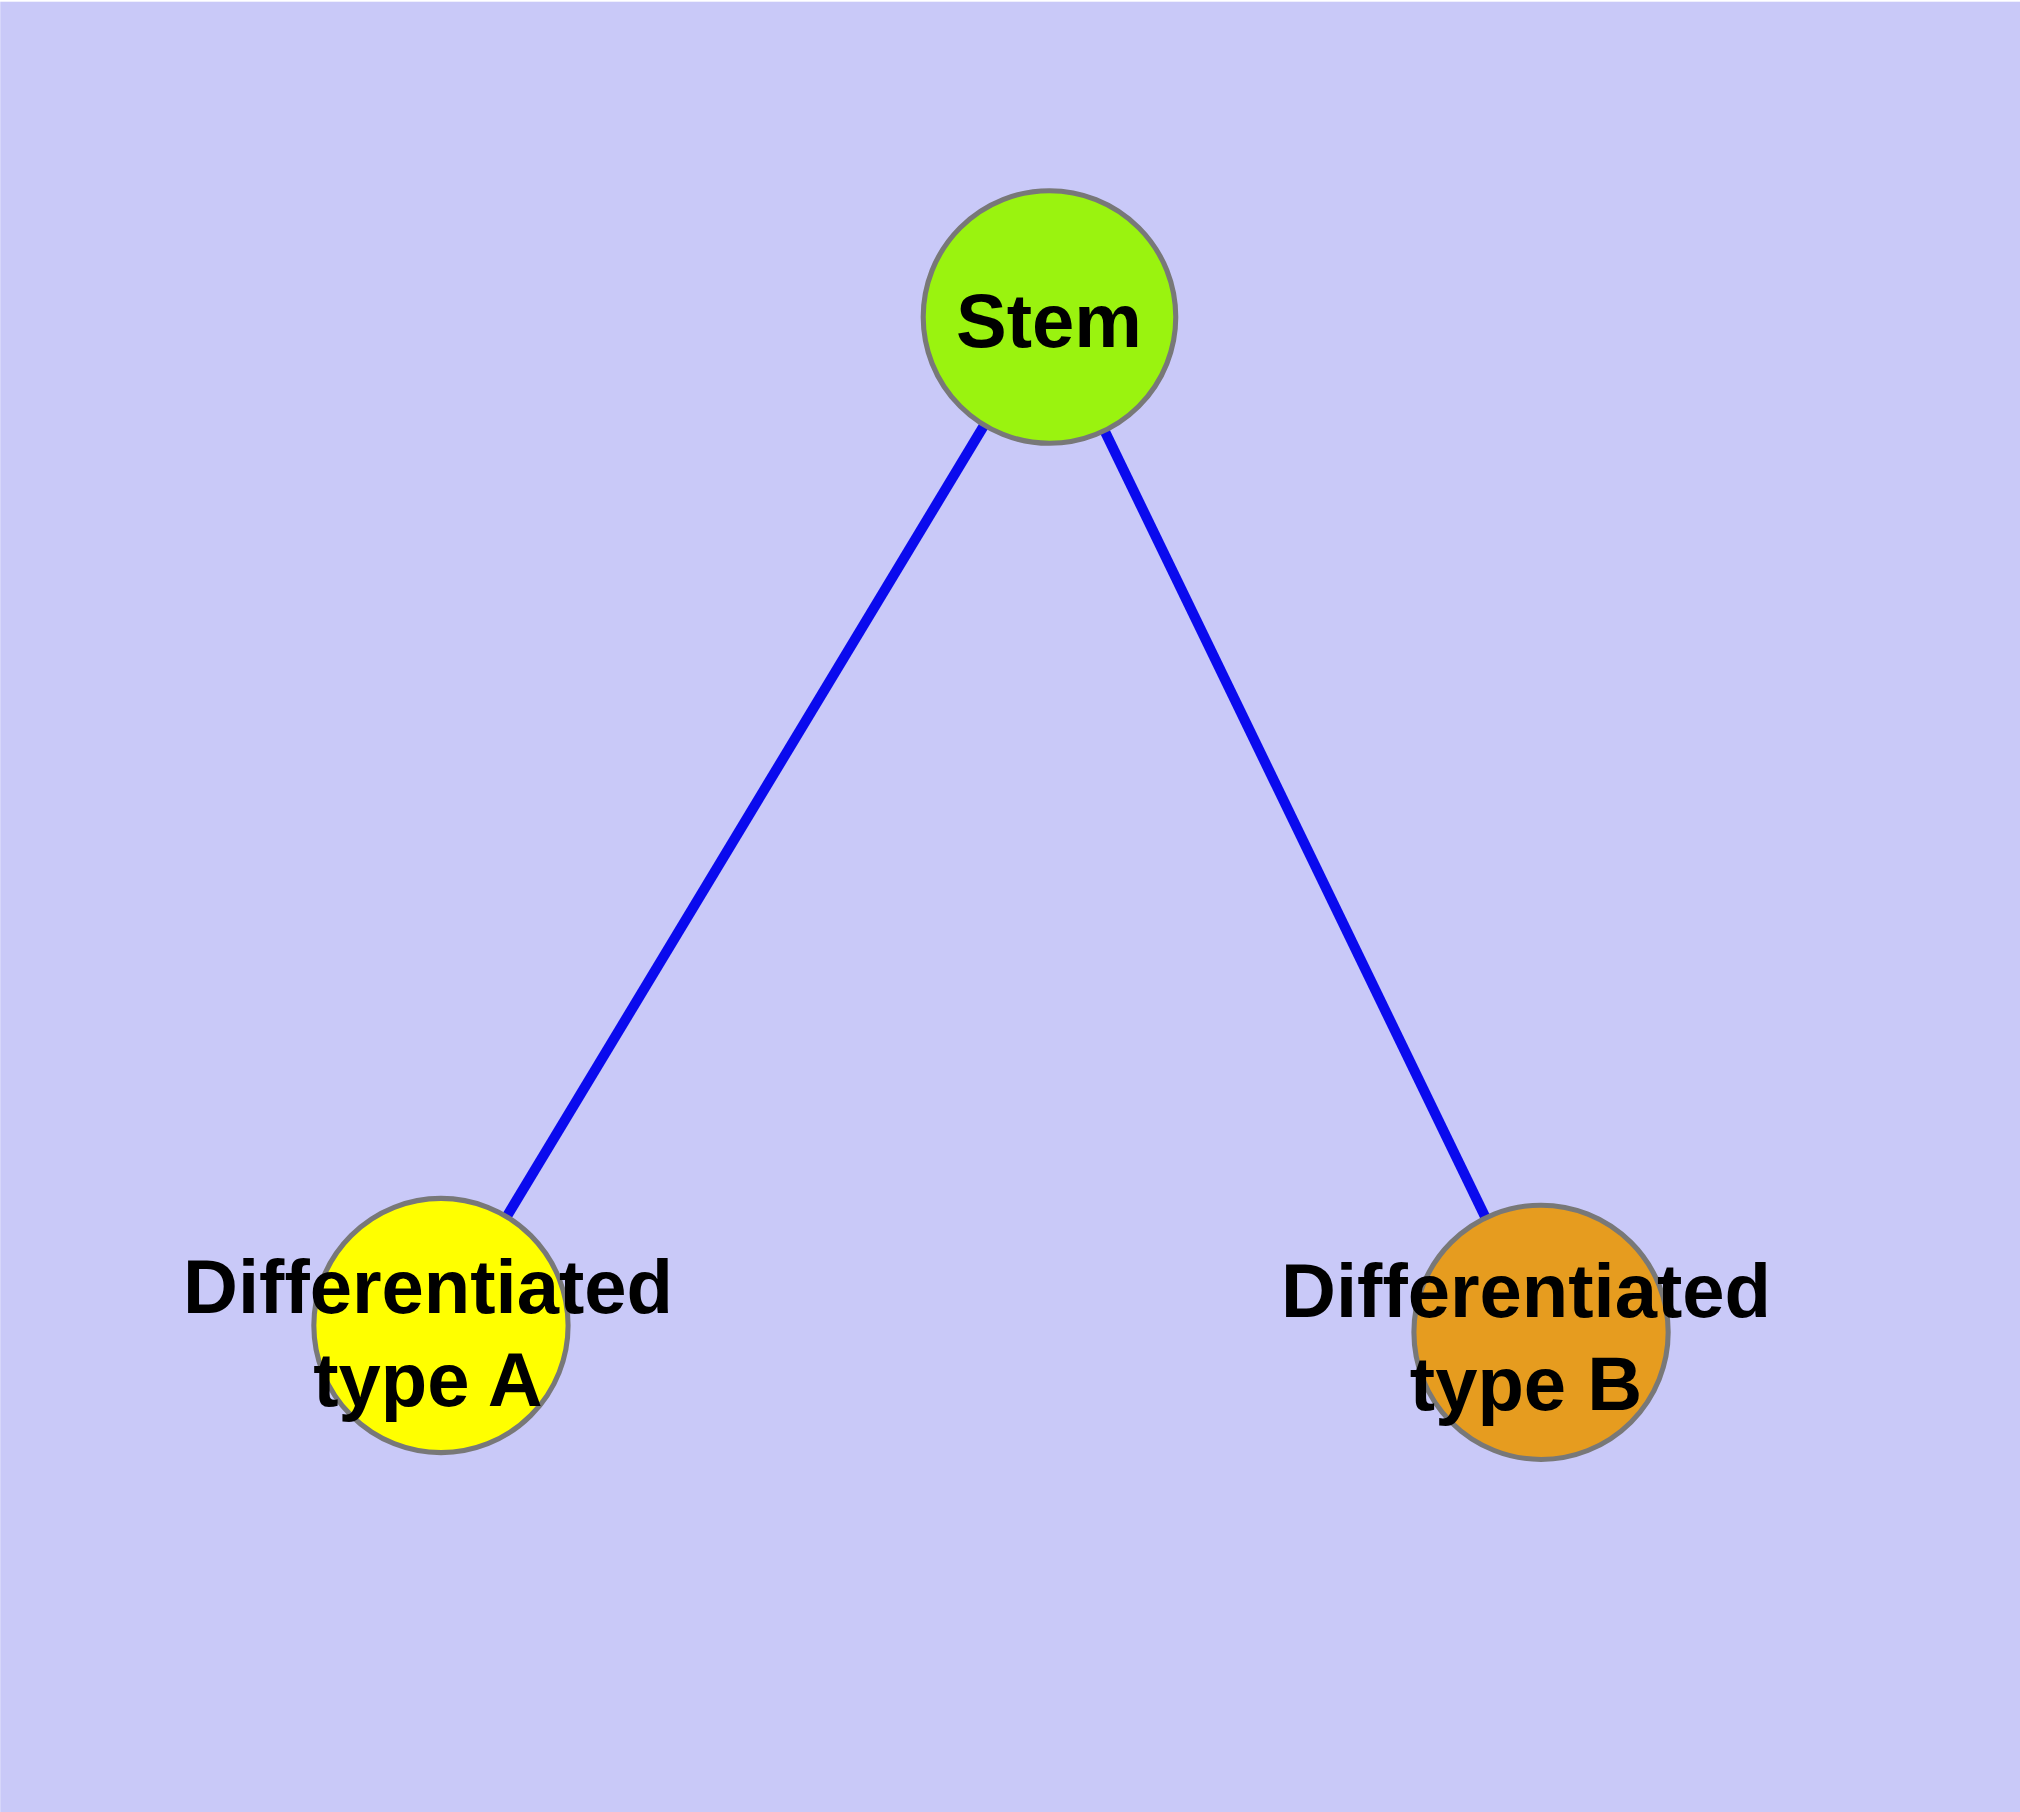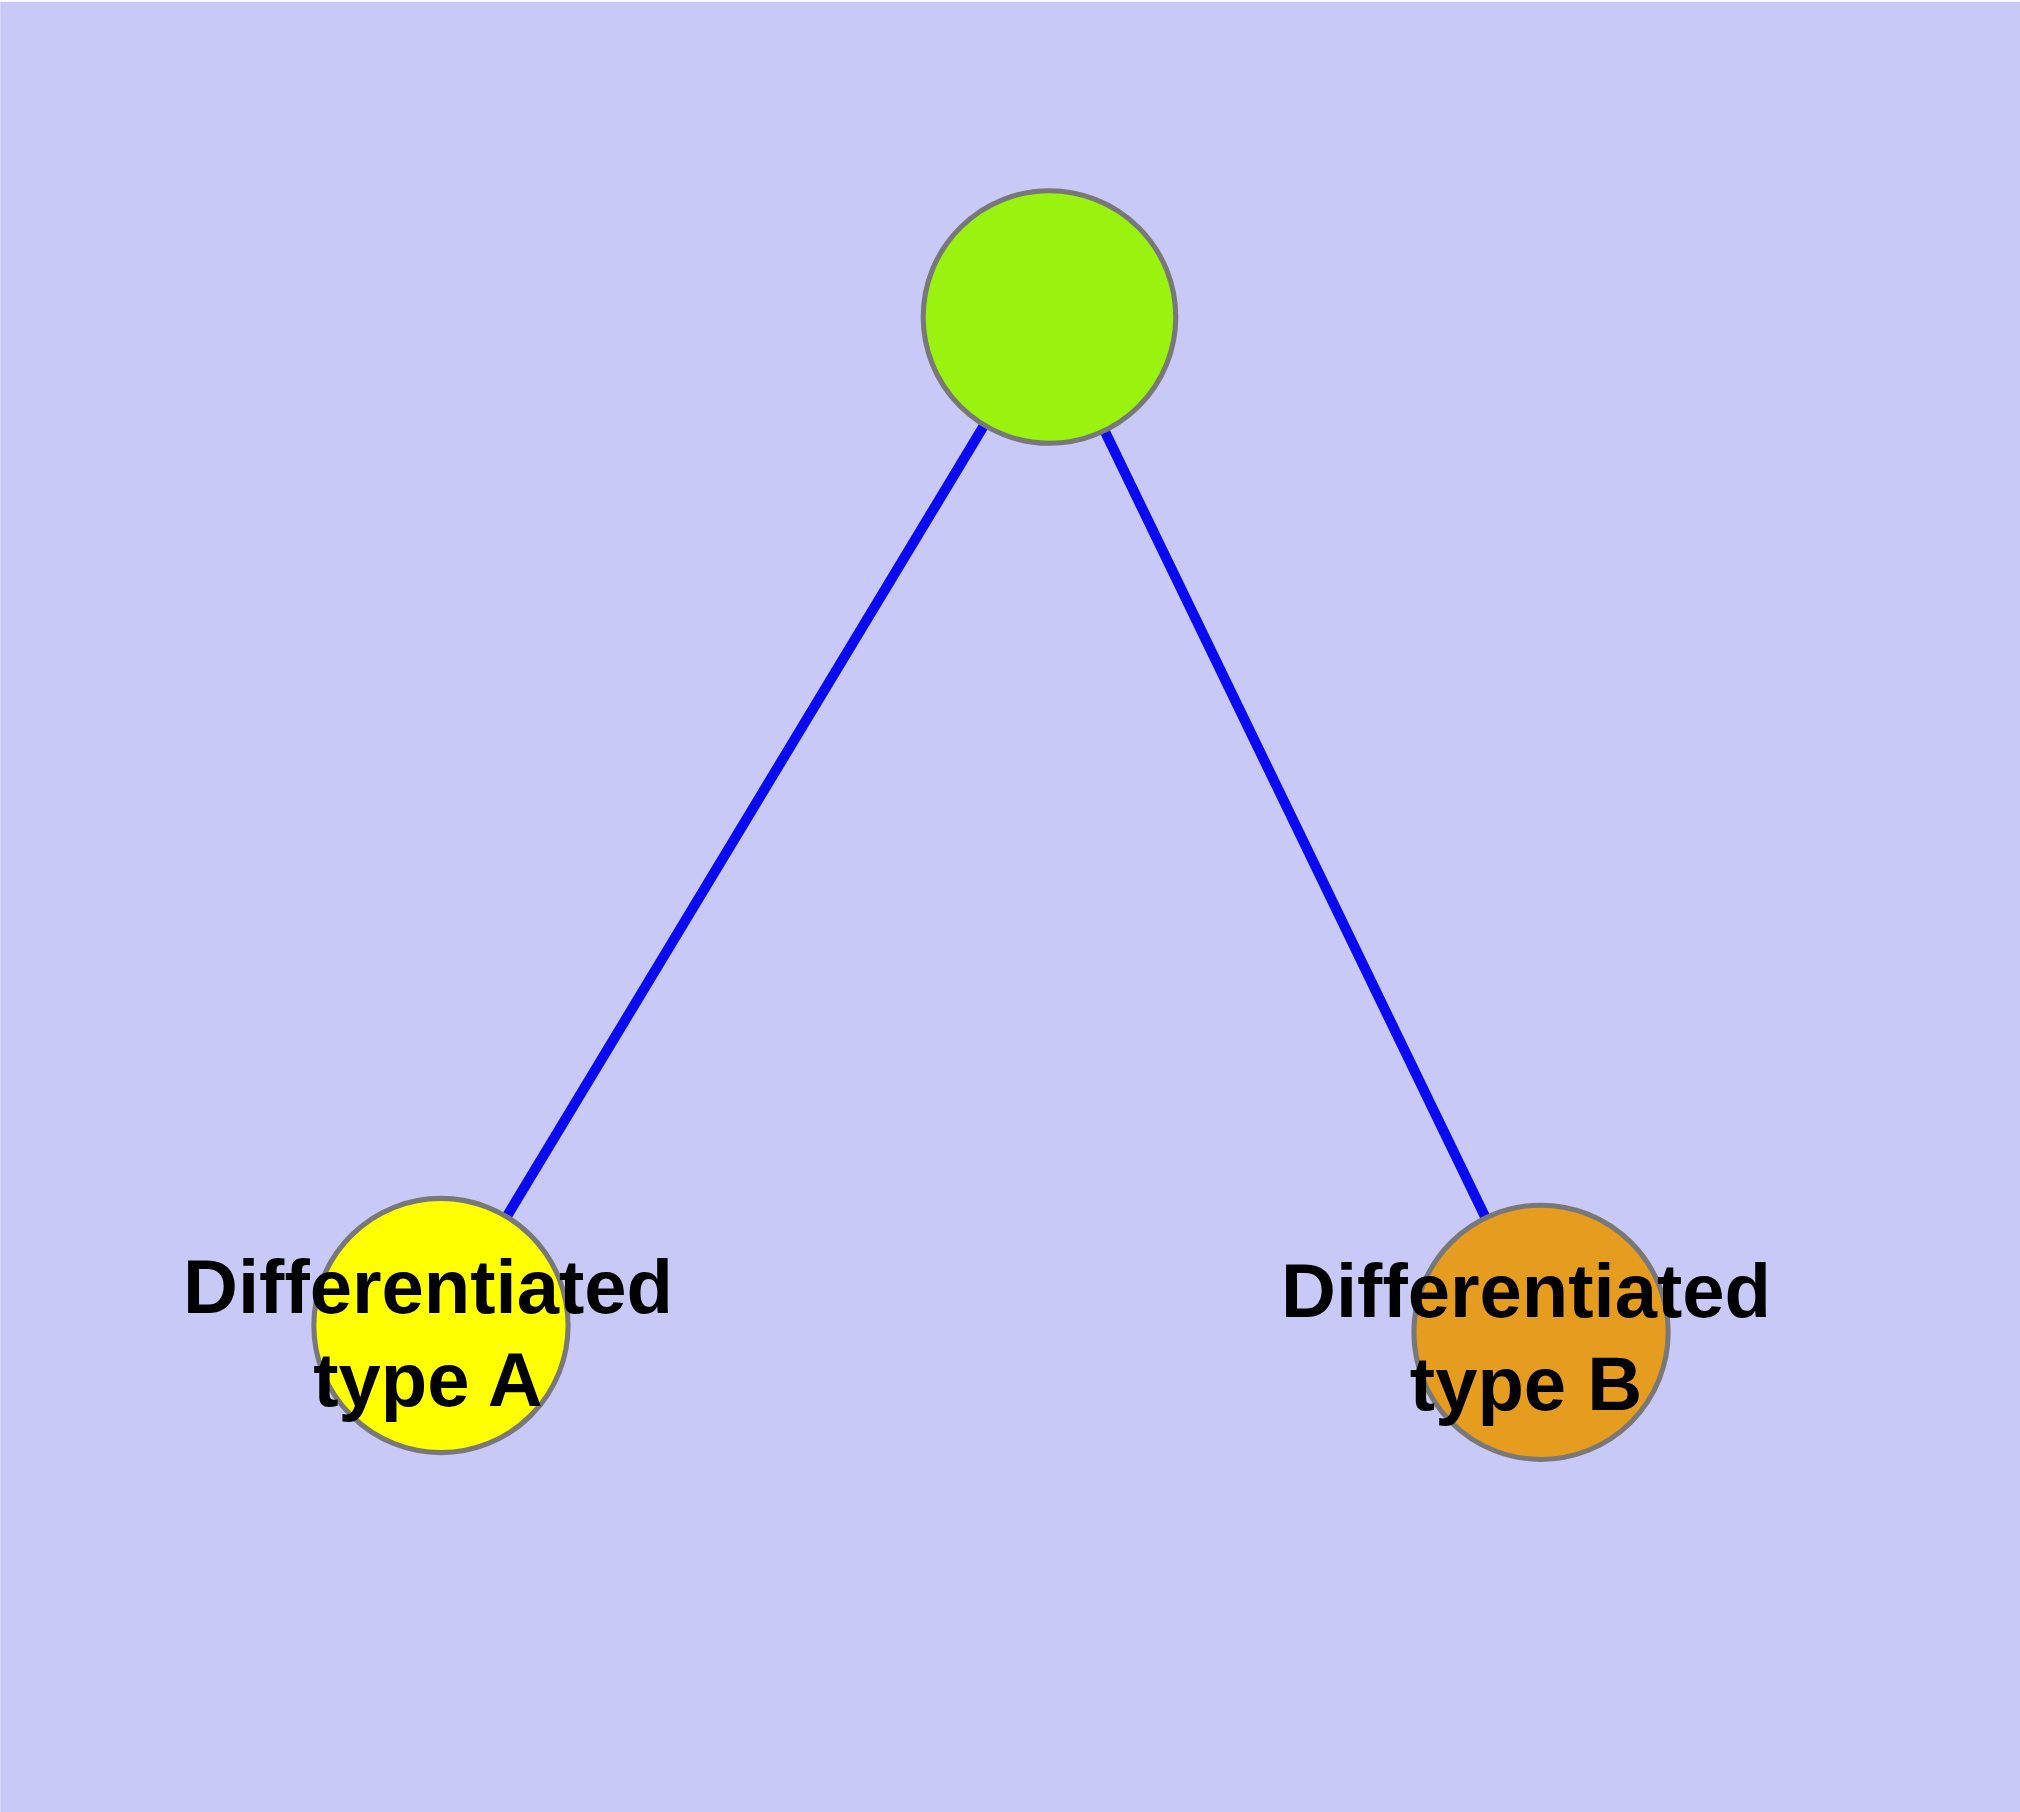--- a/index.html
+++ b/index.html
@@ -55,20 +55,21 @@
 
     <line x1="1238" y1="374" x2="1818" y2="1572" stroke="#0A0AEE"></line>
 
     <circle cx="1238" cy="374" r="149" fill="#9AF30F" stroke="#787878"></circle>
 
     <circle cx="520" cy="1564" r="150" fill="#FFFF00" stroke="#787878"></circle>
 
     <circle cx="1818" cy="1572" r="150" fill="#E69C1F" stroke="#787878"></circle>
   </svg>
 
+  <div class="node-label label-stem">Stem</div>
 
   <div class="node-label label-type-a">Differentiated
 type A</div>
 
   <div class="node-label label-type-b">Differentiated
 type B</div>
 
 </div>
 
 

